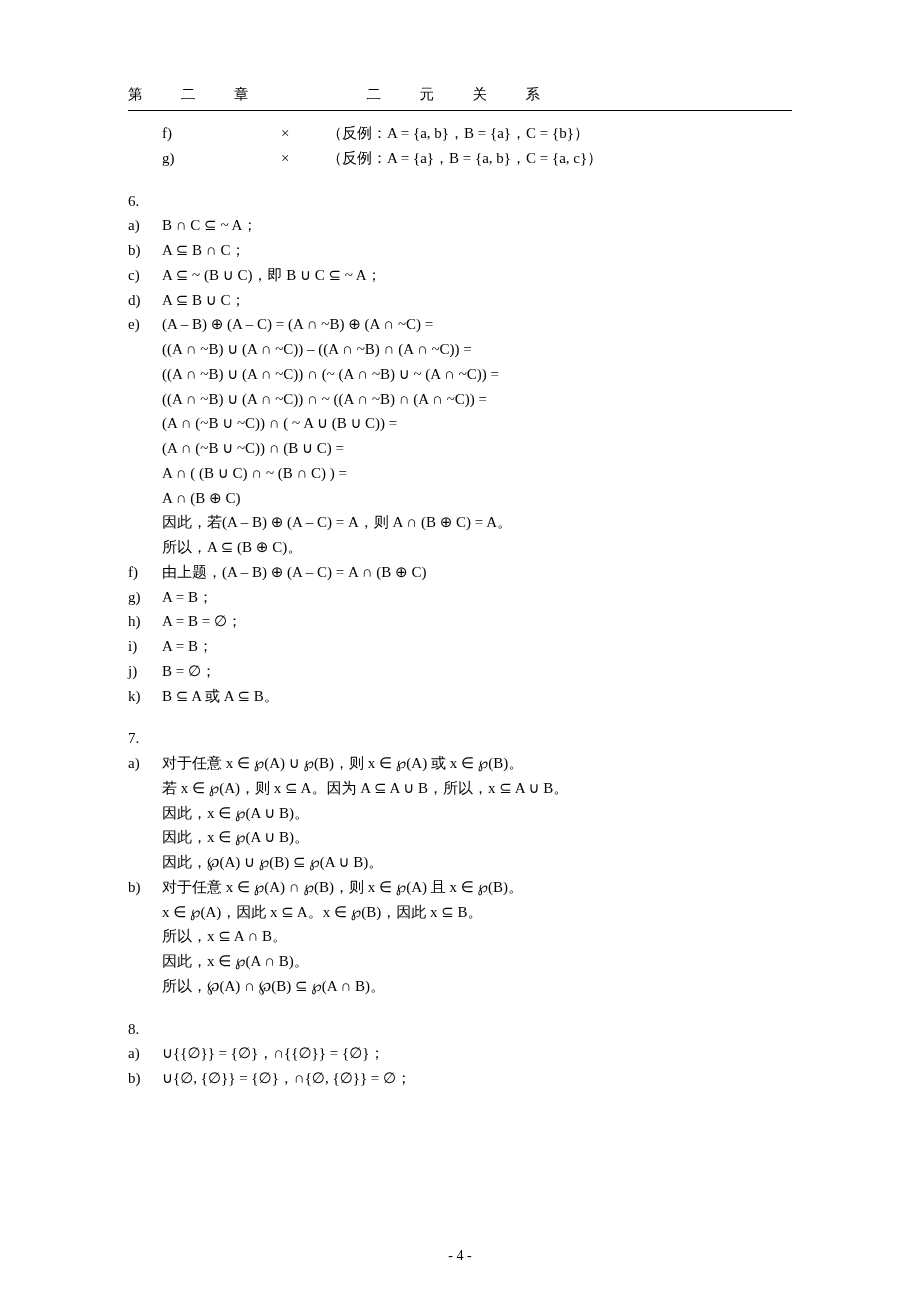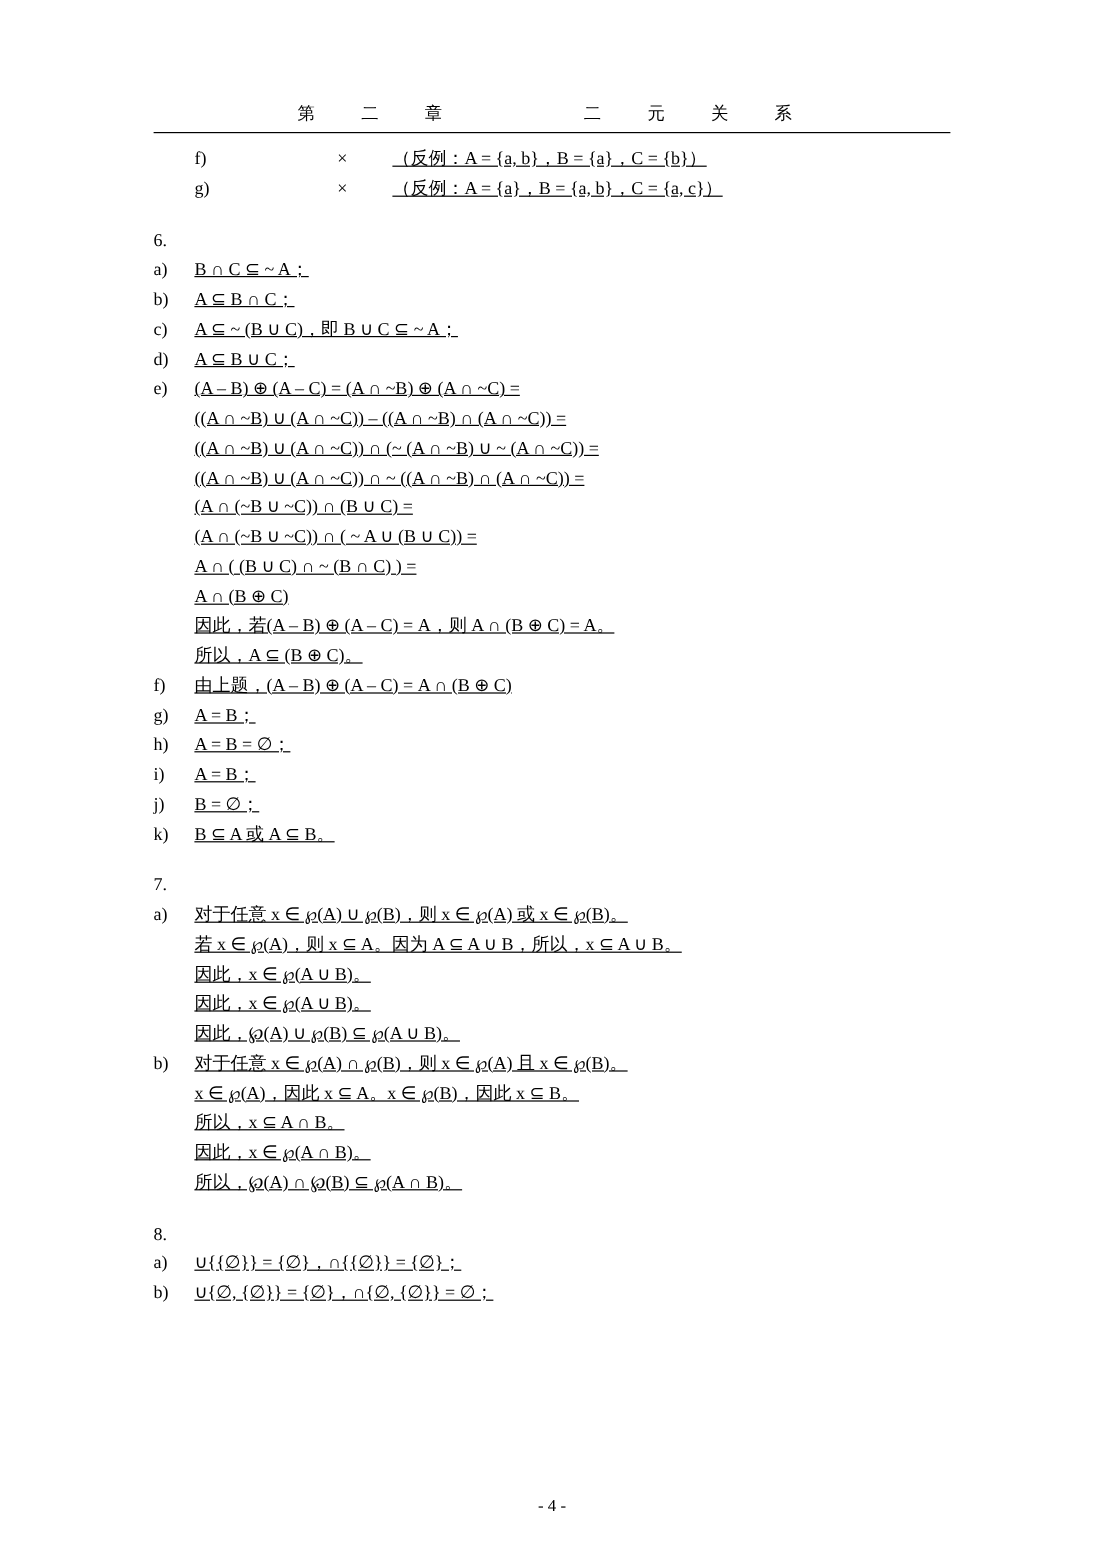--- a/index.html
+++ b/index.html
@@ -11,21 +11,20 @@
     color: #000;
   }
   .page {
     width: 920px;
     height: 1302px;
     box-sizing: border-box;
     padding: 85px 128px 40px 128px;
     position: relative;
   }
   .header {
-    text-align: center;
     letter-spacing: 12px;
     font-size: 14.5px;
     padding-bottom: 6px;
     border-bottom: 1px solid #000;
     margin-bottom: 10px;
   }
   .row {
     display: flex;
     align-items: baseline;
     line-height: 1.65;
@@ -42,21 +41,21 @@
     line-height: 1.65;
   }
   .footer {
     position: absolute;
     bottom: 38px;
     left: 0;
     width: 100%;
     text-align: center;
     font-size: 14px;
   }
-  .content { flex: 1; text-decoration: underline; }
+  .content { flex: 1; }
 </style>
 </head>
 <body>
 
 <div class="page">
 
   <div class="header">第　二　章　　　　二　元　关　系</div>
 
   <div class="row">
     <span class="indent1"></span>
@@ -103,25 +102,25 @@
   <div class="row">
       <span class="label"></span>
       <span class="content">((A ∩ ~B) ∪ (A ∩ ~C)) ∩ (~ (A ∩ ~B) ∪ ~ (A ∩ ~C)) =</span>
     </div>
   <div class="row">
       <span class="label"></span>
       <span class="content">((A ∩ ~B) ∪ (A ∩ ~C)) ∩ ~ ((A ∩ ~B) ∩ (A ∩ ~C)) =</span>
     </div>
   <div class="row">
       <span class="label"></span>
+      <span class="content">(A ∩ (~B ∪ ~C)) ∩ ( ~ A ∪ (B ∪ C)) =</span>
+    </div>
+  <div class="row">
+      <span class="label"></span>
       <span class="content">(A ∩ (~B ∪ ~C)) ∩ (B ∪ C) =</span>
-    </div>
-  <div class="row">
-      <span class="label"></span>
-      <span class="content">(A ∩ (~B ∪ ~C)) ∩ ( ~ A ∪ (B ∪ C)) =</span>
     </div>
   <div class="row">
       <span class="label"></span>
       <span class="content">A ∩ ( (B ∪ C) ∩ ~ (B ∩ C) ) =</span>
     </div>
   <div class="row">
       <span class="label"></span>
       <span class="content">A ∩ (B ⊕ C)</span>
     </div>
   <div class="row">

